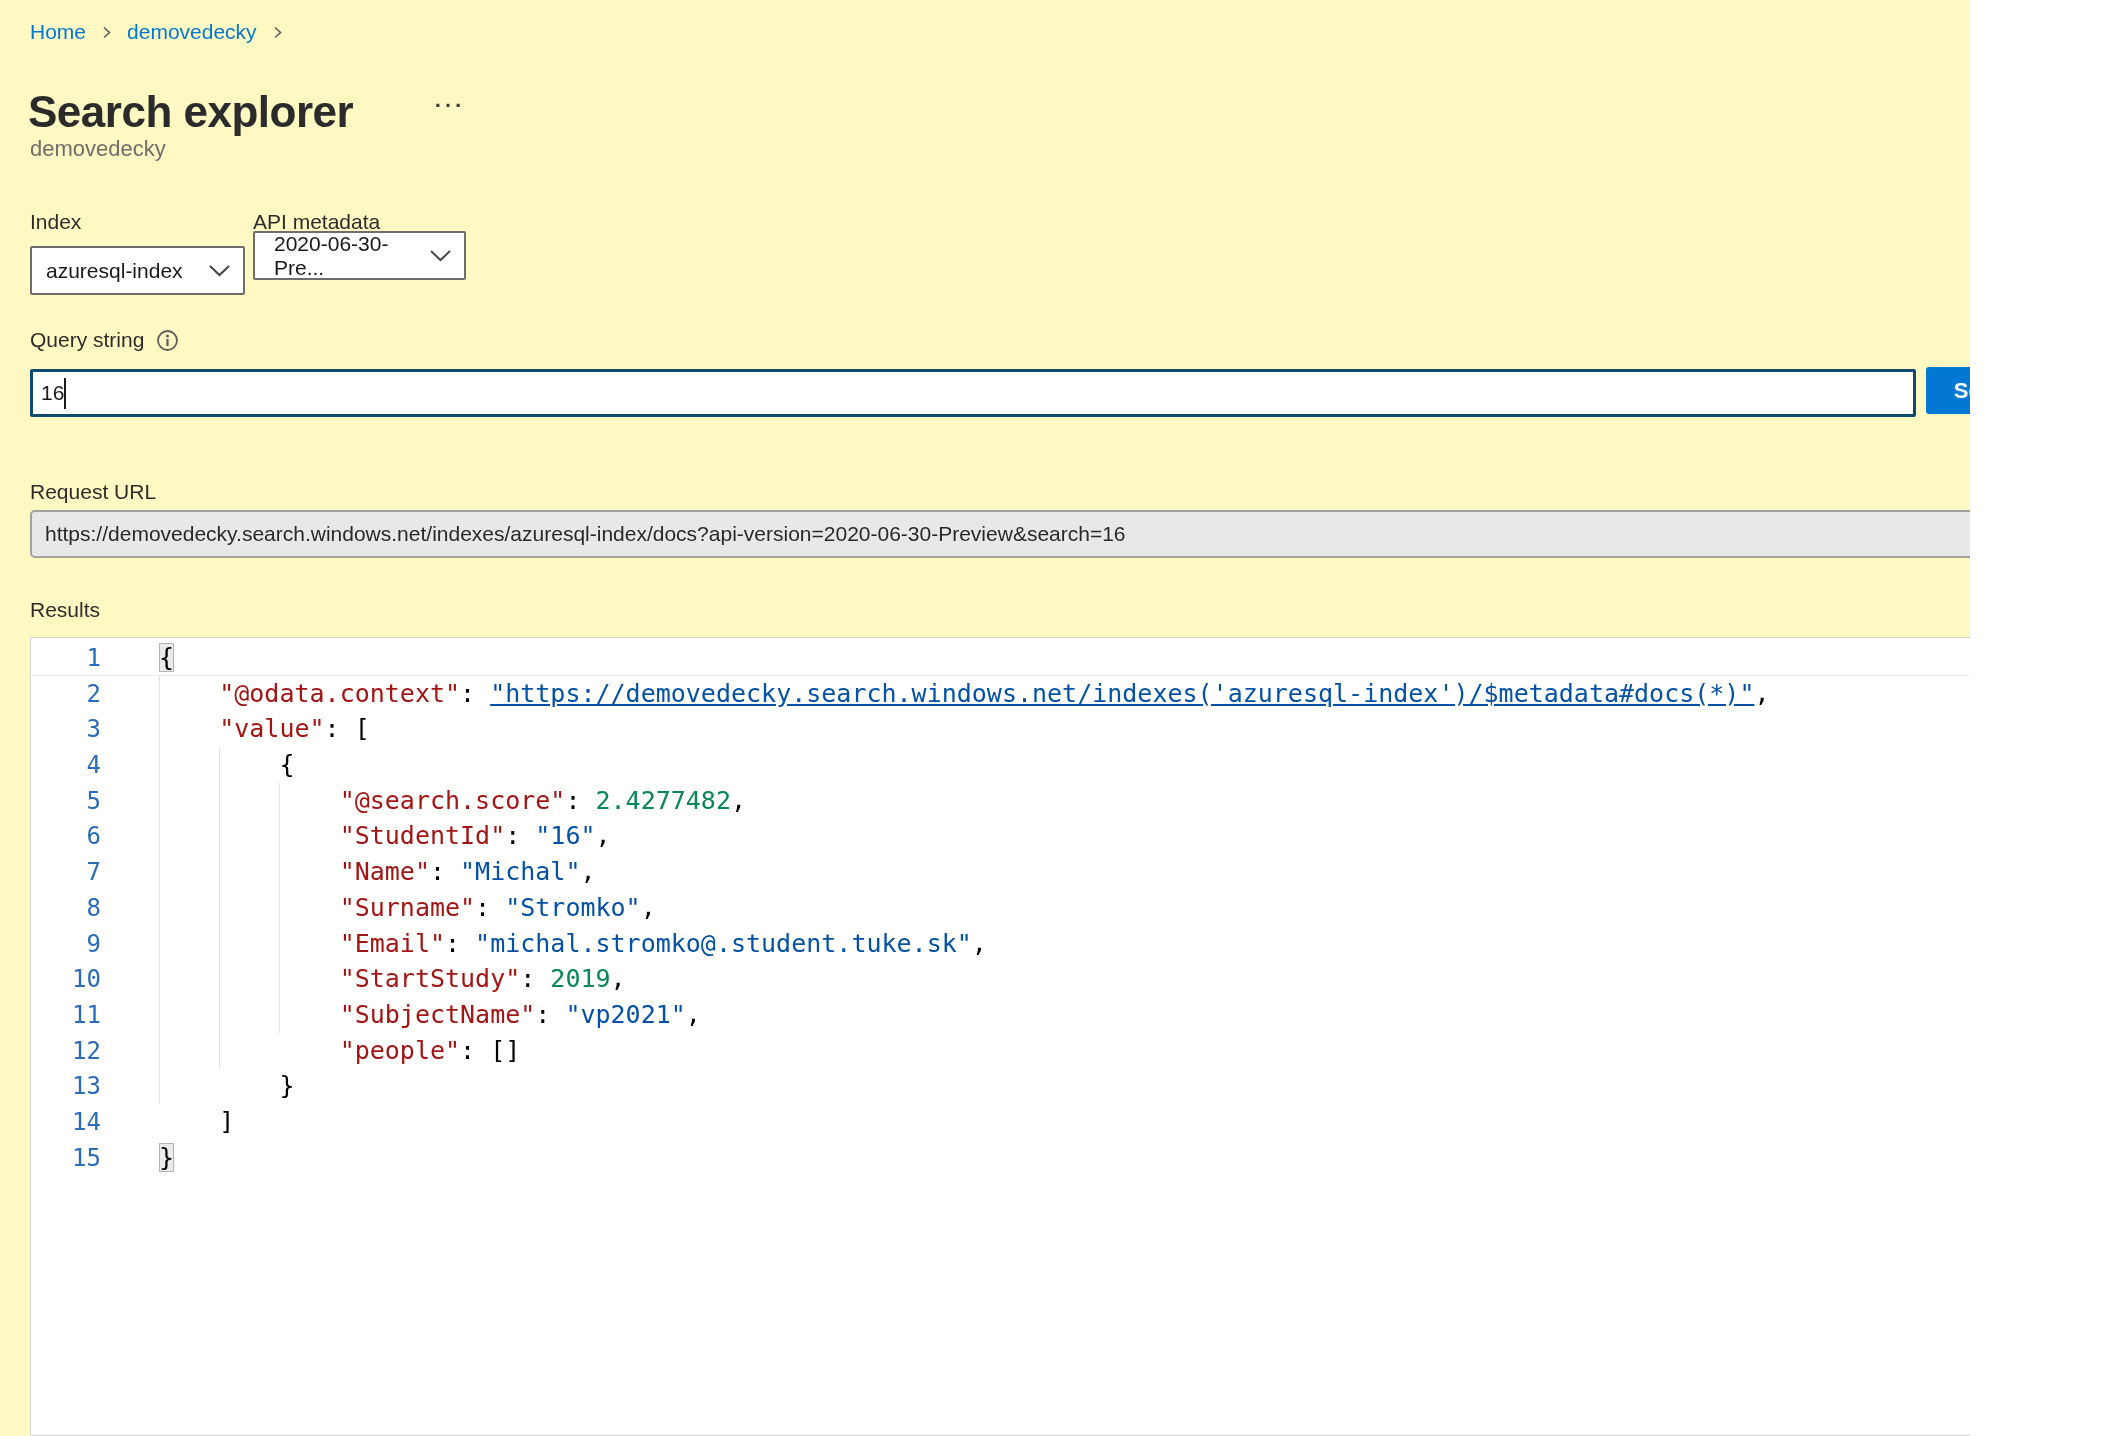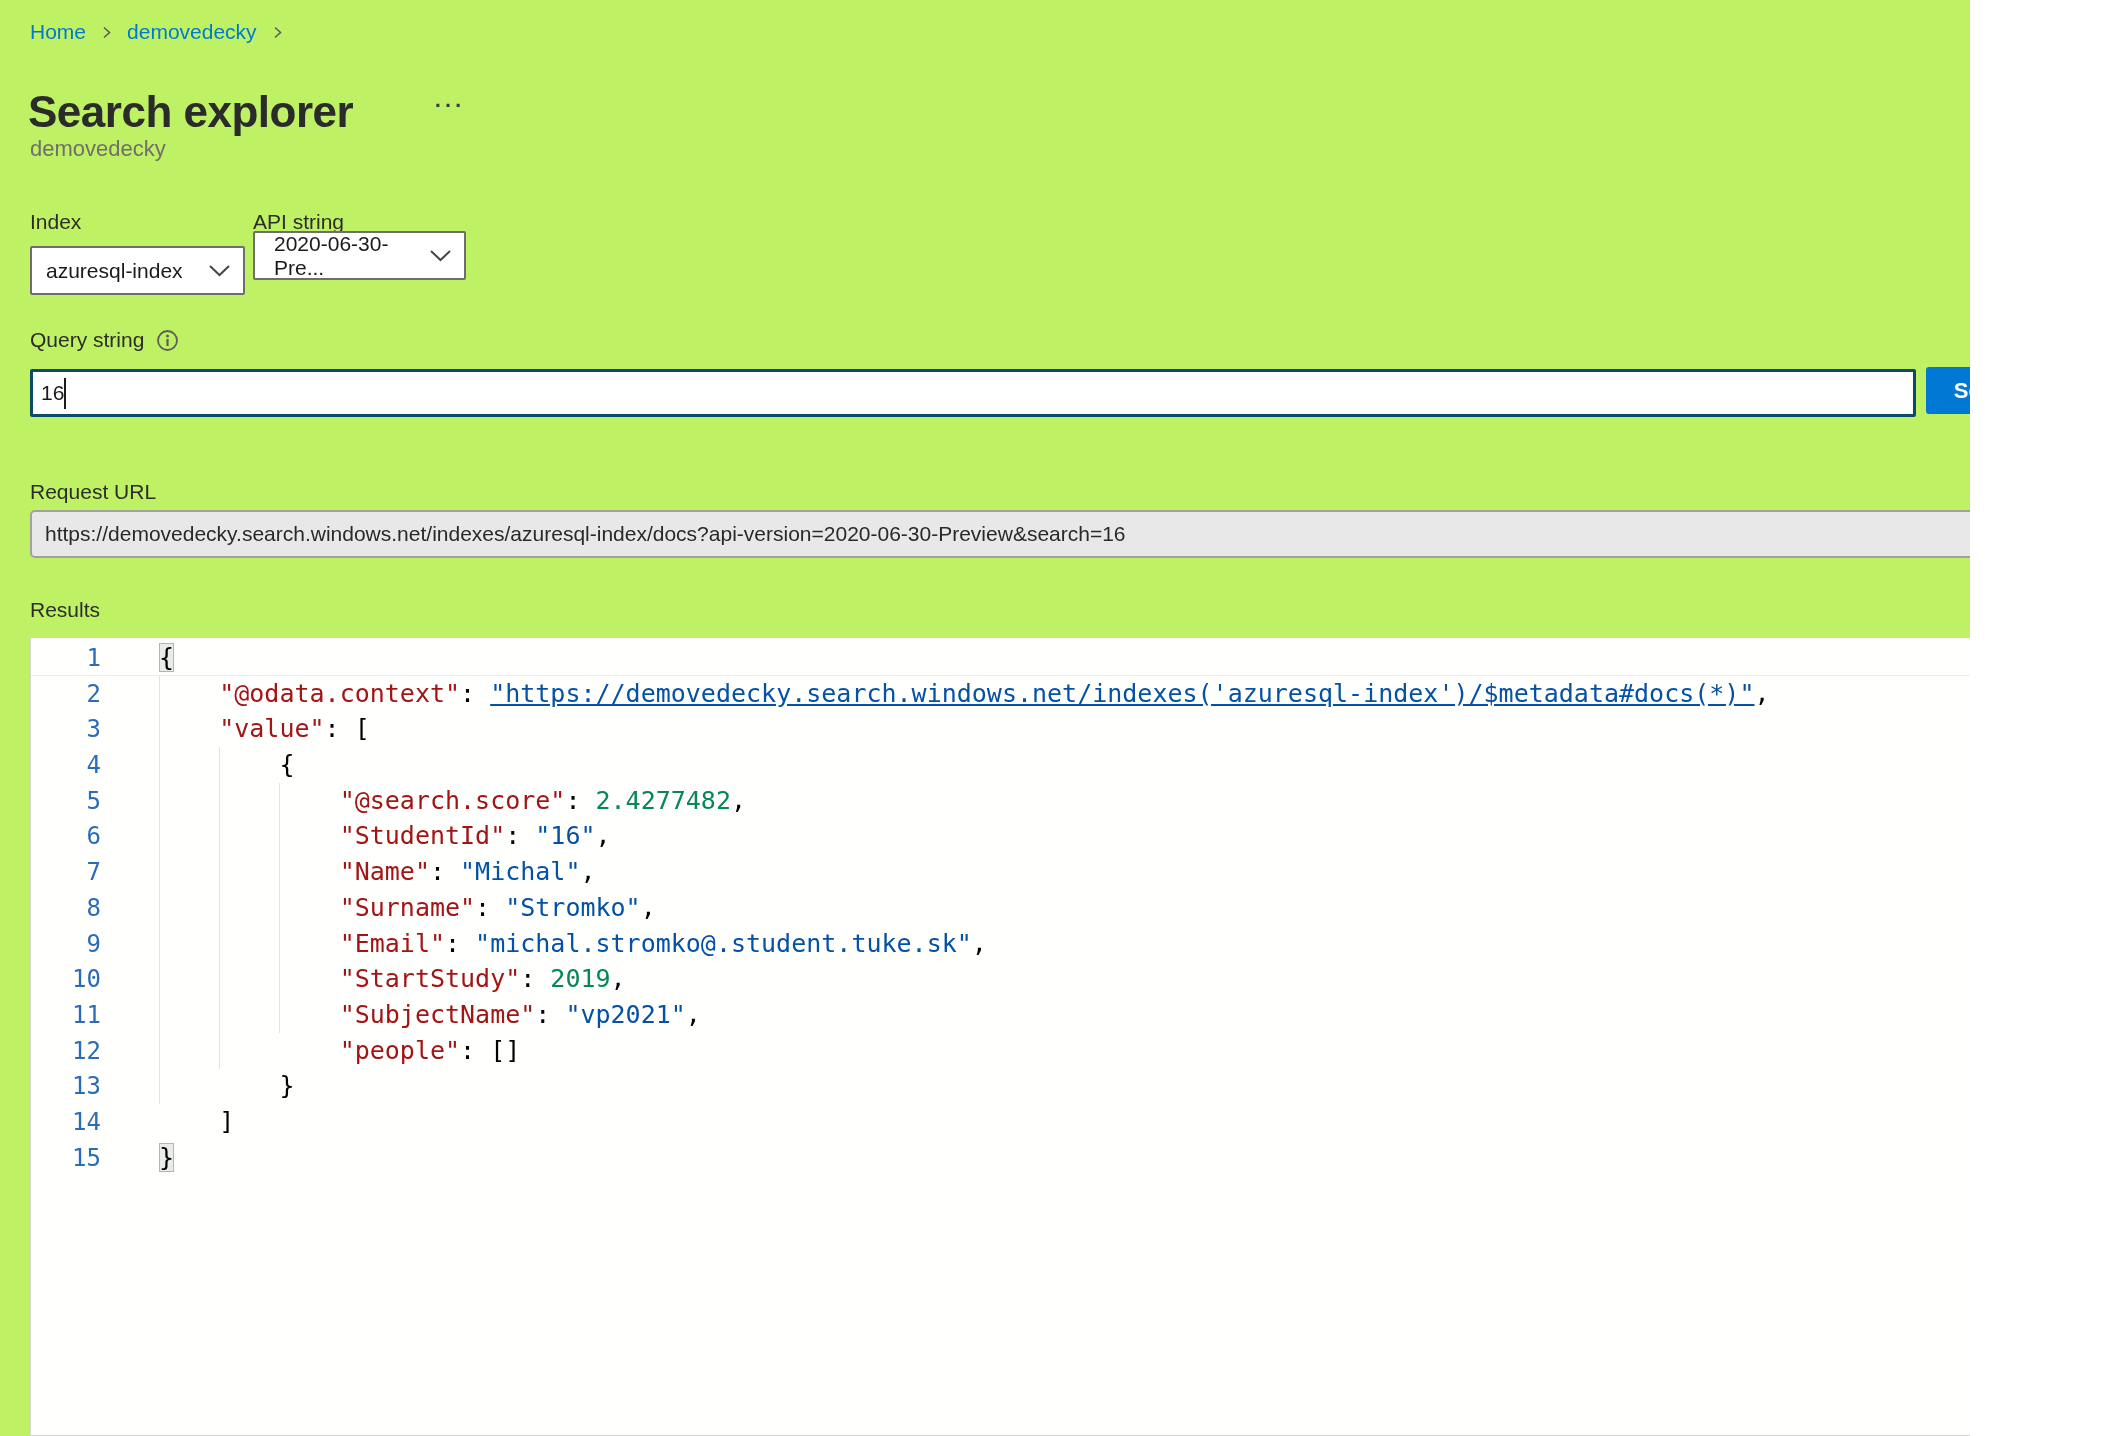--- a/index.html
+++ b/index.html
@@ -1,16 +1,16 @@
 <!DOCTYPE html>
 <html><head>
 <meta charset="utf-8">
 <style>
   html,body{margin:0;padding:0;background:#fff;}
-  #page{position:relative;width:1970px;height:1436px;background:#bef264;overflow:hidden;
+  #page{position:relative;width:1970px;height:1436px;background:#fef9c3;overflow:hidden;
         font-family:"Liberation Sans",sans-serif;color:#323130;}
   .abs{position:absolute;}
 
   
   #breadcrumb{left:30px;top:20px;display:flex;align-items:center;gap:13px;font-size:21px;}
   #breadcrumb a{color:#0078d4;text-decoration:none;cursor:pointer;}
   .crumb-sep{display:flex;align-items:center;}
 
   
   #page-title{left:28px;top:58px;font-size:44px;font-weight:700;color:#2b2b2b;letter-spacing:-0.5px;}
@@ -88,21 +88,21 @@
           <path d="M5 2.5 L10.5 7.5 L5 12.5" fill="none" stroke="#5f5d5b" stroke-width="1.6"></path>
         </svg>
       </span>
     </nav>
 
   <h1 class="abs" id="page-title">Search explorer</h1>
   <div class="abs" id="more-btn">…</div>
   <div class="abs" id="subtitle">demovedecky</div>
 
   <div class="abs field-label" style="left:30px;top:210px;">Index</div>
-  <div class="abs field-label" style="left:253px;top:210px;">API string</div>
+  <div class="abs field-label" style="left:253px;top:210px;">API metadata</div>
 
   <div class="abs dropdown" style="left:30px;top:246px;width:215px;height:49px;">
     <span>azuresql-index</span>
     <span>
       <svg width="23" height="15" viewBox="0 0 23 15">
           <path d="M2 3 L11.5 12 L21 3" fill="none" stroke="#484644" stroke-width="2"></path>
         </svg>
     </span>
   </div>
 

